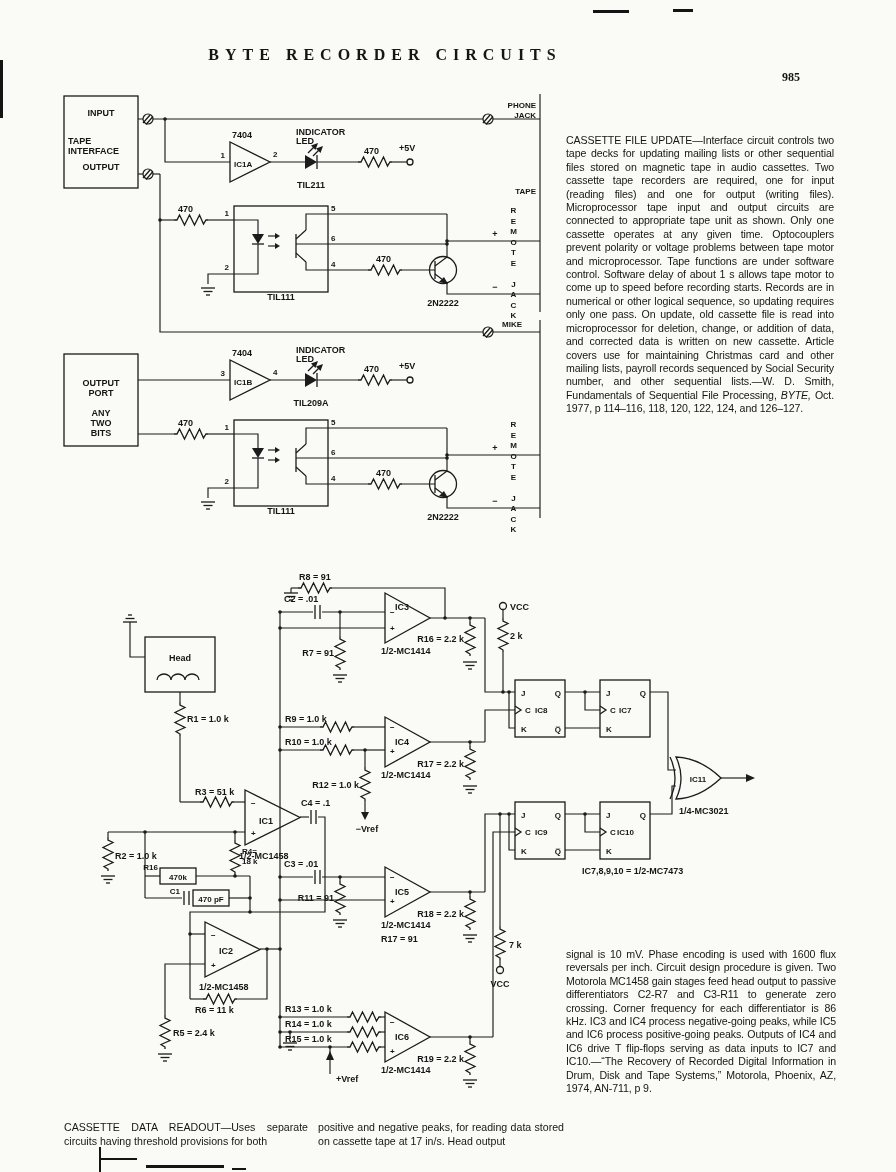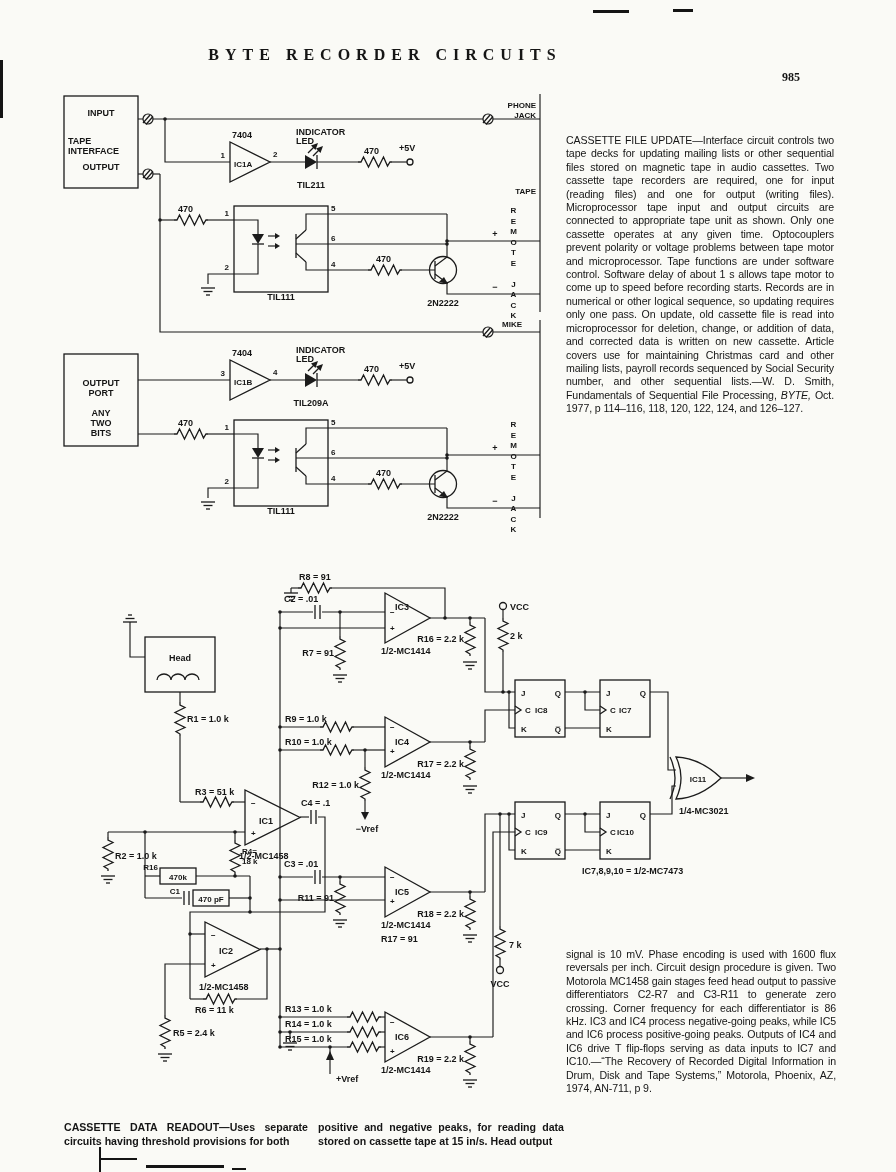--- a/index.html
+++ b/index.html
@@ -5,21 +5,21 @@
   html,body{margin:0;padding:0;}
   body{width:896px;height:1172px;position:relative;background:#fafaf6;color:#151515;
        font-family:"Liberation Sans",sans-serif;overflow:hidden;}
   .title{position:absolute;top:46px;left:60px;width:650px;text-align:center;
          font:bold 16px "Liberation Serif",serif;letter-spacing:6px;}
   .pagenum{position:absolute;top:48px;left:782px;font:bold 12px "Liberation Serif",serif;margin-top:22px;}
   .body-text{position:absolute;font-weight:normal;font-size:10.6px;line-height:13.4px;
              text-align:justify;letter-spacing:-0.1px;margin:0;}
   #article1{left:566px;top:134px;width:268px;}
   #article2{left:566px;top:948px;width:270px;}
-  .cap{position:absolute;font-weight:bold;font-size:10.6px;line-height:13.6px;text-align:justify;margin:0;}
+  .cap{position:absolute;font-weight:normal;font-size:10.6px;line-height:13.6px;text-align:justify;margin:0;}
   #cap1{left:64px;top:1121px;width:244px;}
   #cap2{left:318px;top:1121px;width:246px;}
   .em{font-style:italic;}
   .mark{position:absolute;background:#141414;}
   svg{position:absolute;}
   .wire{stroke:#1b1b1b;stroke-width:1.15;fill:none;}
   .comp{stroke:#1b1b1b;stroke-width:1.3;fill:none;}
   .fill{fill:#1b1b1b;stroke:none;}
   .dot{fill:#1b1b1b;stroke:none;}
   text{fill:#151515;font-family:"Liberation Sans",sans-serif;font-weight:bold;}
@@ -544,13 +544,13 @@
       <circle class="dot" cx="165" cy="336" r="1.8"></circle>
     <circle class="dot" cx="165" cy="350" r="1.8"></circle>
       <circle class="dot" cx="105" cy="372" r="1.8"></circle>
     <circle class="dot" cx="182" cy="387" r="1.8"></circle>
   </g>
 </svg>
 
 <p class="body-text" id="article2"><span>signal is 10 mV. Phase encoding is used with 1600 flux reversals per inch. Circuit design procedure is given. Two Motorola MC1458 gain stages feed head output to passive differentiators C2-R7 and C3-R11 to generate zero crossing. Corner frequency for each differentiator is 86 kHz. IC3 and IC4 process negative-going peaks, while IC5 and IC6 process positive-going peaks. Outputs of IC4 and IC6 drive T flip-flops serving as data inputs to IC7 and IC10.—“The Recovery of Recorded Digital Information in Drum, Disk and Tape Systems,” Motorola, Phoenix, AZ, 1974, AN-711, p 9.</span></p>
 
 <p class="cap" id="cap1">CASSETTE DATA READOUT—Uses separate circuits having threshold provisions for both</p>
-<p class="cap" id="cap2">positive and negative peaks, for reading data stored on cassette tape at 15 in/s. Head output</p>
+<p class="cap" id="cap2">positive and negative peaks, for reading data stored on cassette tape at 17 in/s. Head output</p>
 
 </body></html>

